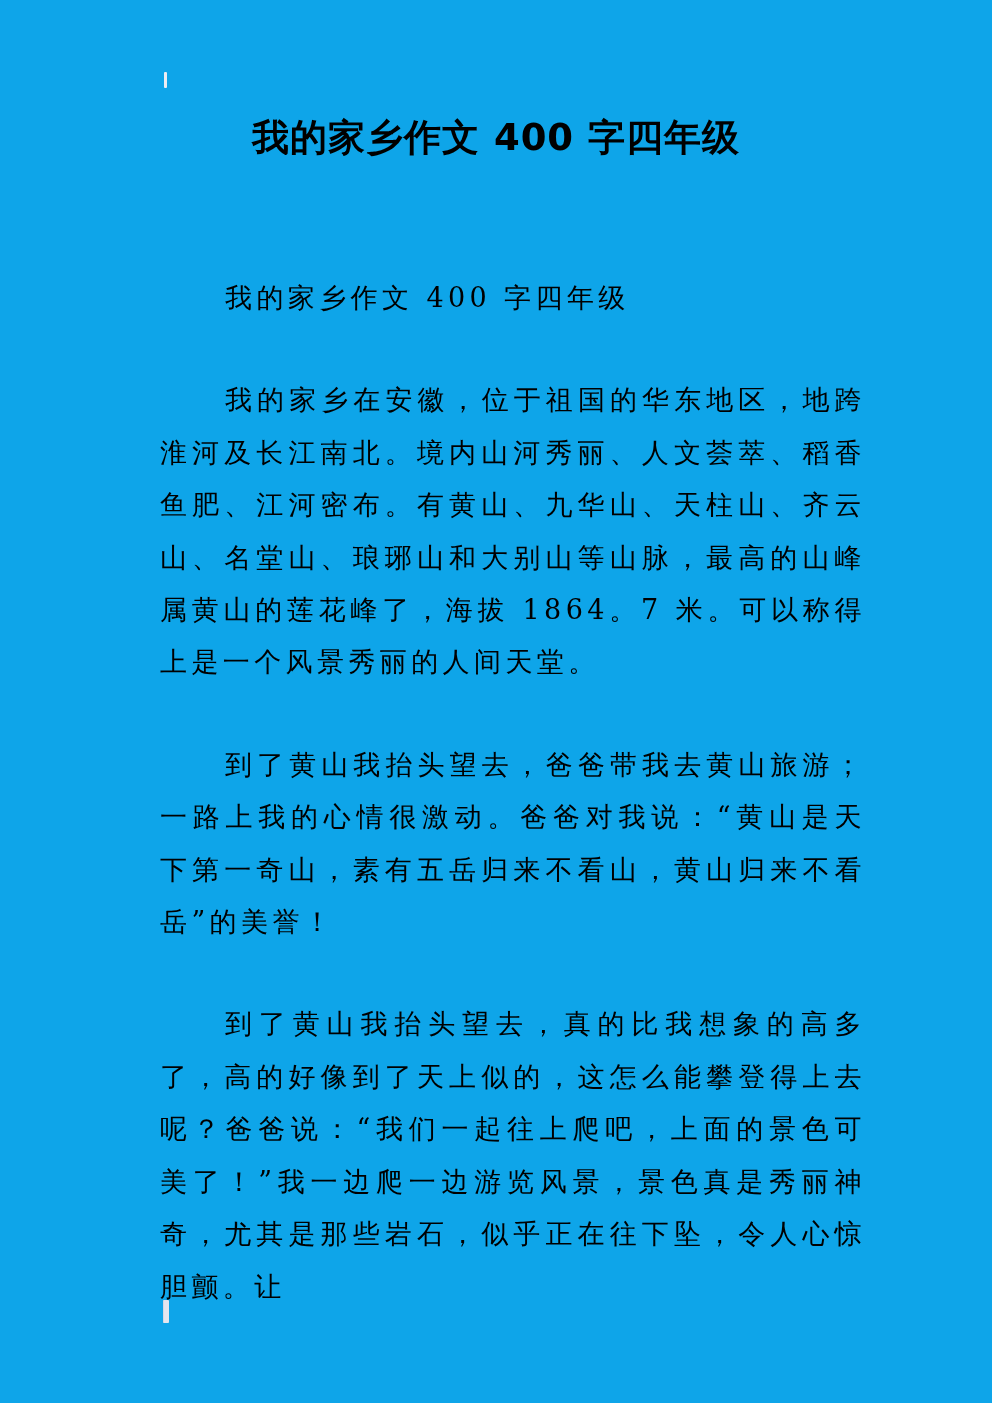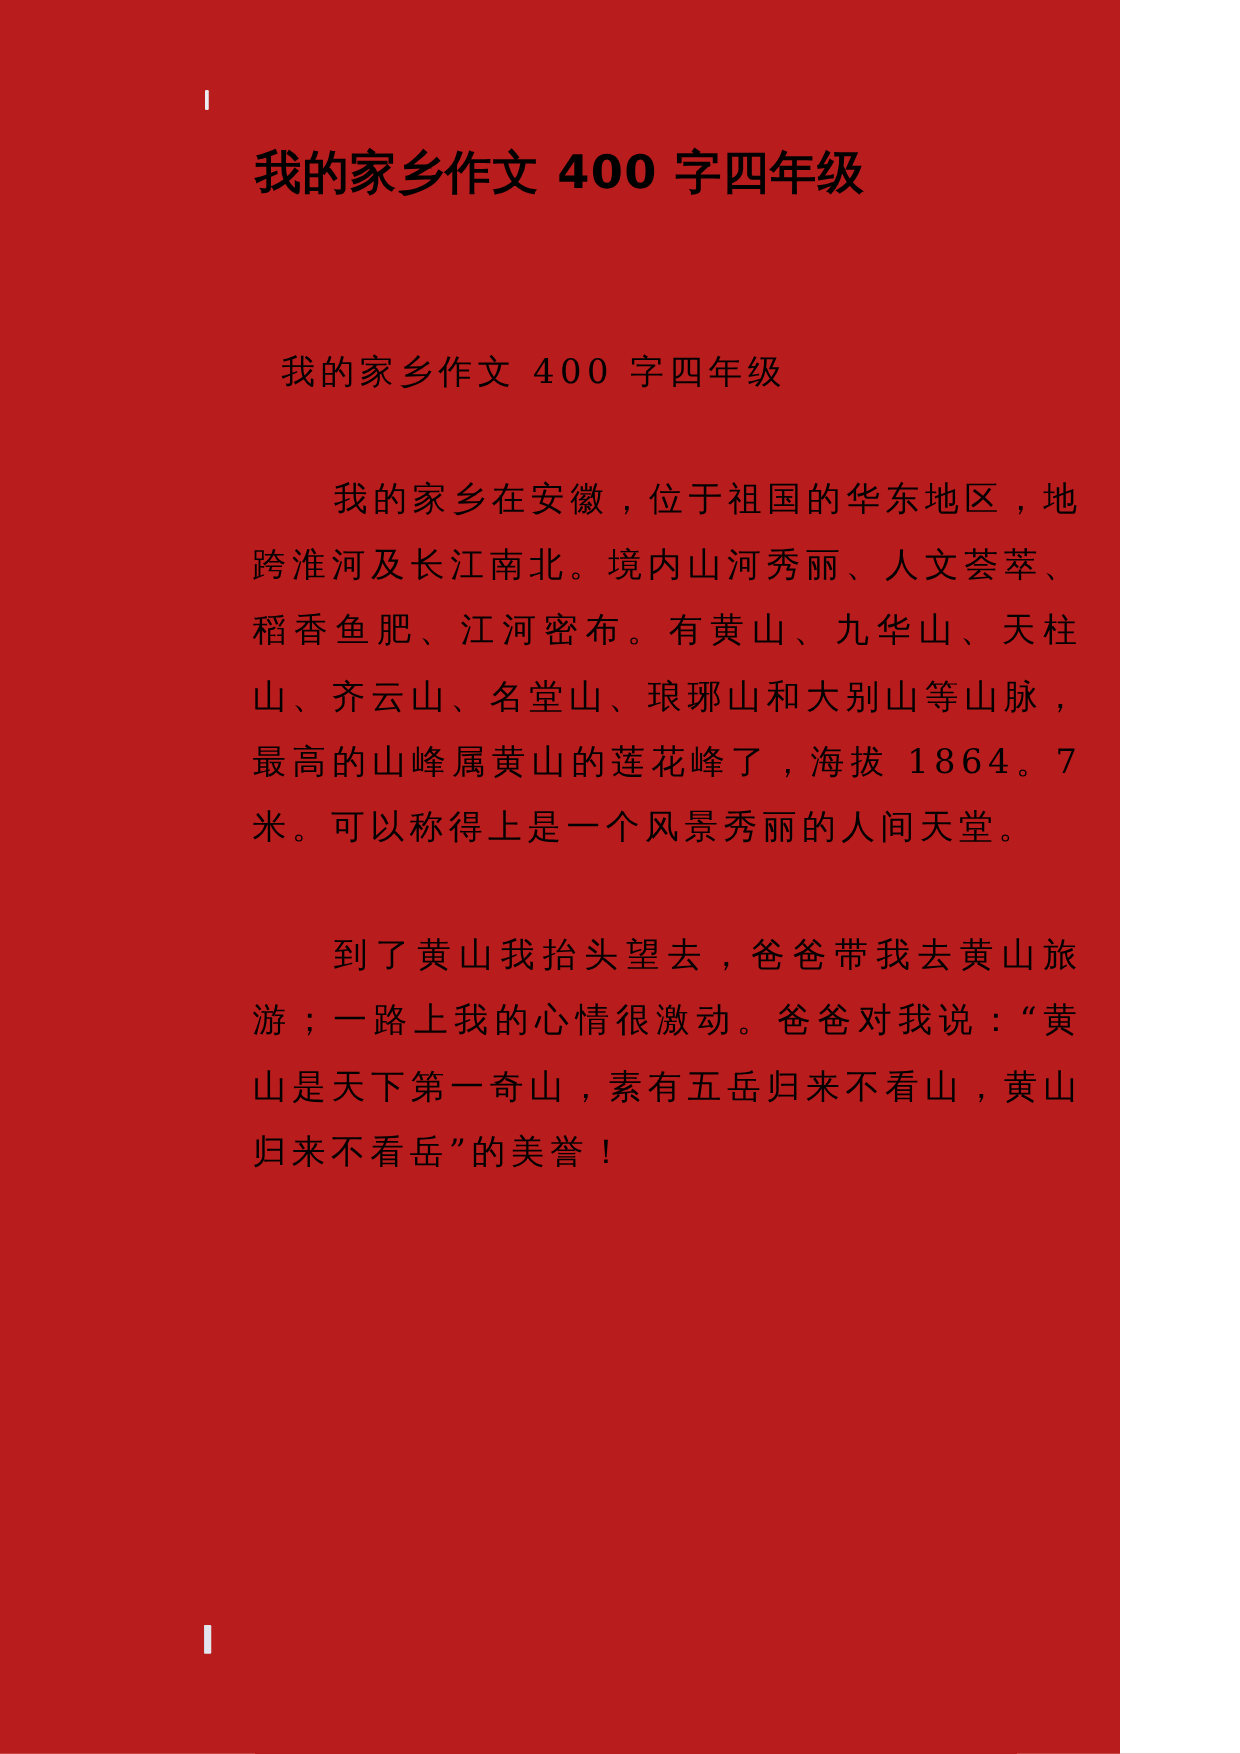--- a/index.html
+++ b/index.html
@@ -10,23 +10,23 @@
     width: 992px;
     height: 1403px;
     background: #ffffff;
     color: #000000;
     font-family: "DejaVu Serif", "Liberation Serif", serif;
     position: relative;
     overflow: hidden;
   }
   .page {
     position: relative;
-    width: 896px;
+    width: 992px;
     height: 1403px;
-    background: #b91c1c;
+    background: #0ea5e9;
   }
   h1.doc-title {
     margin: 0;
     padding-top: 118px;
     text-align: center;
     font-family: "DejaVu Sans", "Liberation Sans", sans-serif;
     font-weight: 700;
     font-size: 37px;
     line-height: 40px;
     letter-spacing: 1px;
@@ -44,21 +44,20 @@
   .content p {
     margin: 0;
     text-indent: 65px;
   }
   p.doc-subtitle {
     margin-top: 114px;
     text-align: left;
   }
   p.body-para {
     margin-top: 50px;
-    margin-left: 42px;
   }
   .stray-mark {
     position: absolute;
     border-radius: 1px;
   }
   .stray-mark.top {
     left: 164px;
     top: 72px;
     width: 3px;
     height: 16px;
@@ -82,17 +81,18 @@
 
   <h1 class="doc-title">我的家乡作文 400 字四年级</h1>
 
   <div class="content">
     <p class="doc-subtitle">我的家乡作文 400 字四年级</p>
 
     <p class="body-para">我的家乡在安徽，位于祖国的华东地区，地跨淮河及长江南北。境内山河秀丽、人文荟萃、稻香鱼肥、江河密布。有黄山、九华山、天柱山、齐云山、名堂山、琅琊山和大别山等山脉，最高的山峰属黄山的莲花峰了，海拔 1864。7 米。可以称得上是一个风景秀丽的人间天堂。</p>
 
     <p class="body-para">到了黄山我抬头望去，爸爸带我去黄山旅游；一路上我的心情很激动。爸爸对我说：“黄山是天下第一奇山，素有五岳归来不看山，黄山归来不看岳”的美誉！</p>
 
+    <p class="body-para">到了黄山我抬头望去，真的比我想象的高多了，高的好像到了天上似的，这怎么能攀登得上去呢？爸爸说：“我们一起往上爬吧，上面的景色可美了！”我一边爬一边游览风景，景色真是秀丽神奇，尤其是那些岩石，似乎正在往下坠，令人心惊胆颤。让</p>
   </div>
 
   <div class="stray-mark bottom"></div>
 
 </div>
 
 </body></html>

